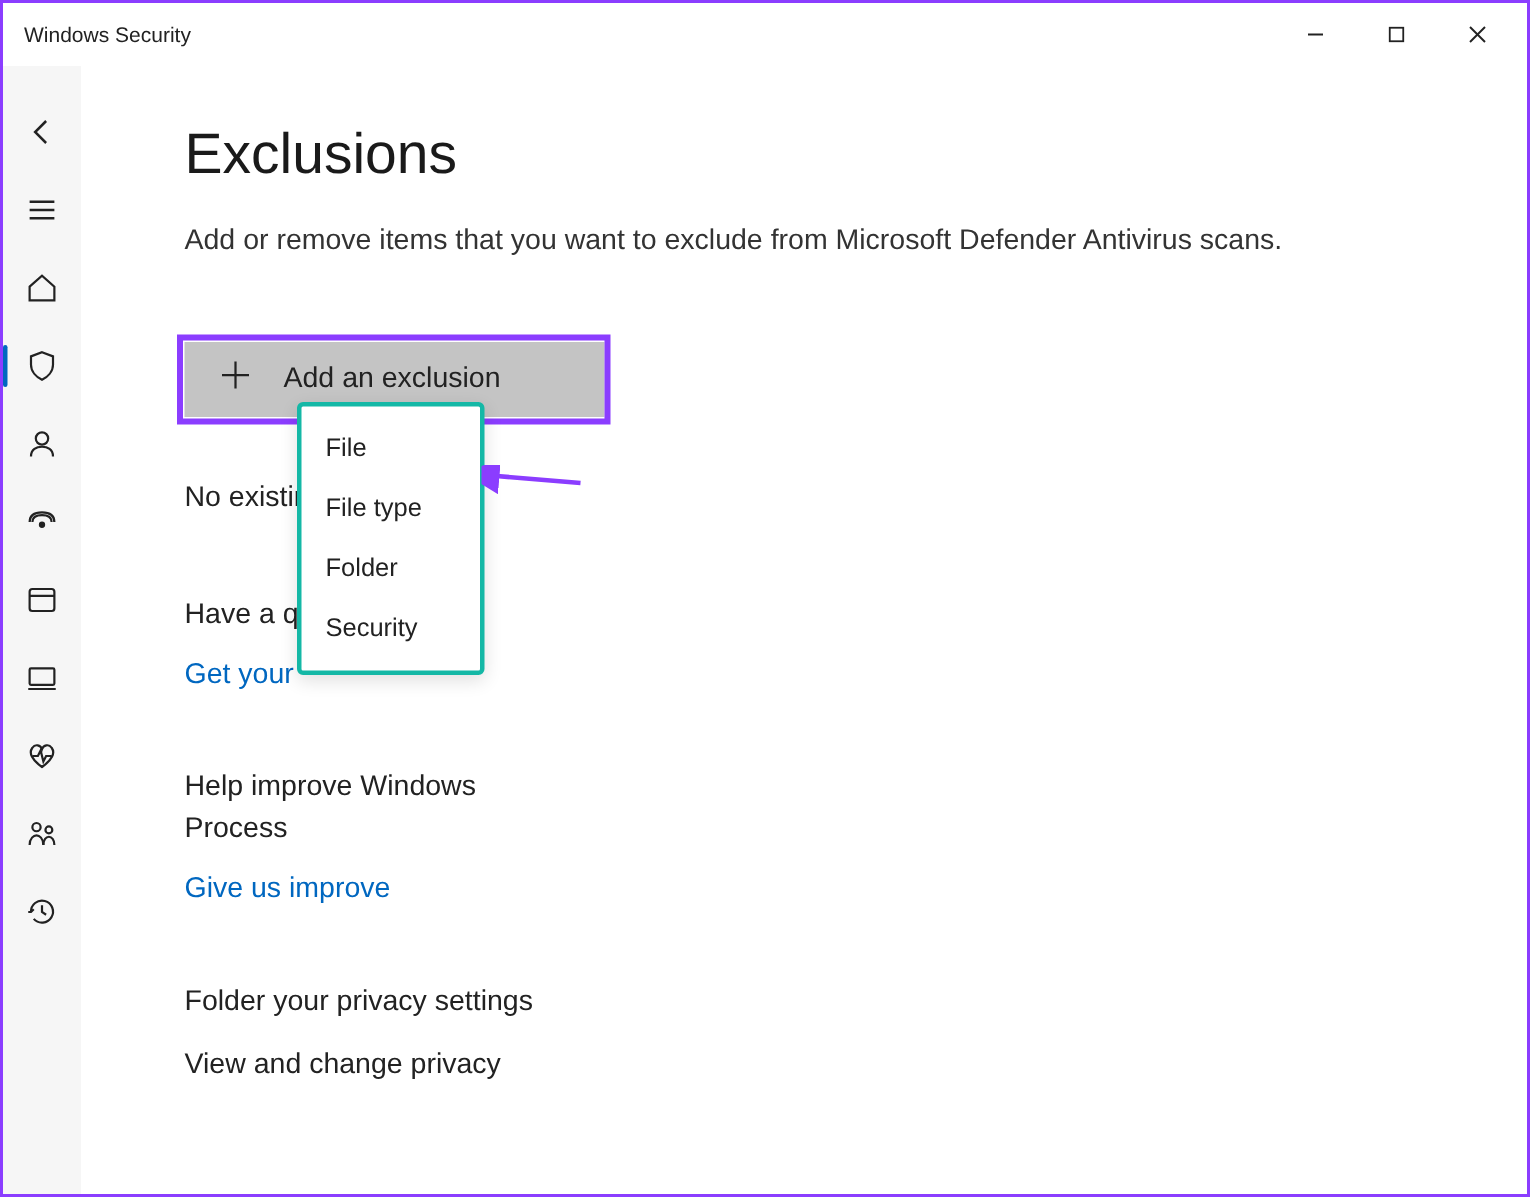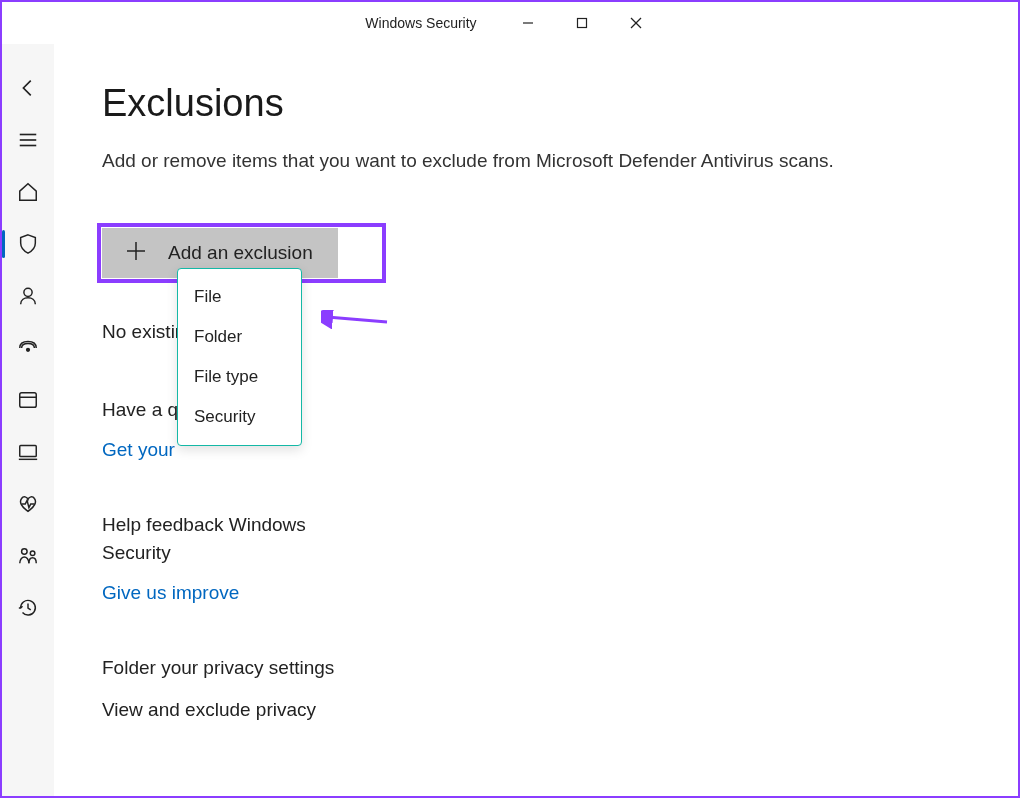--- a/index.html
+++ b/index.html
@@ -8,36 +8,37 @@
     width: 1020px; height: 798px;
     border: 2px solid #8b3dff;
     position: relative;
     background: #fff;
     overflow: hidden;
   }
   .titlebar {
     height: 42px;
     display: flex;
     align-items: center;
-    justify-content: center;
+    justify-content: space-between;
     padding: 0 6px 0 14px;
     gap: 24px;
   }
   .titlebar-title { font-size: 14px; color: #222; }
   .titlebar-buttons { display: flex; gap: 0; }
   .tb-btn {
     width: 54px; height: 42px;
     display: flex; align-items: center; justify-content: center;
     font-size: 14px; color: #222;
     cursor: pointer;
   }
   .content-area {
     position: absolute;
     top: 42px; left: 0; right: 0; bottom: 0;
     display: flex;
+    gap: 21px;
   }
   .sidebar {
     width: 52px;
     background: #f6f6f6;
     display: flex;
     flex-direction: column;
     align-items: center;
     padding-top: 18px;
     gap: 0;
   }
@@ -81,39 +82,39 @@
   }
   .highlight-box {
     position: absolute;
     top: -5px; left: -5px;
     width: 289px; height: 60px;
     border: 4px solid #8b3dff;
     pointer-events: none;
     z-index: 5;
   }
   .add-button {
-    width: 236px; height: 50px;
+    width: 280px; height: 50px;
     background: #c4c4c4;
     display: flex;
     align-items: center;
     gap: 22px;
     padding-left: 24px;
     font-size: 19px;
     color: #222;
     cursor: pointer;
   }
   .plus-icon {
     font-size: 24px; line-height: 1;
   }
   .dropdown {
     position: absolute;
     top: 40px; left: 75px;
     width: 125px;
     background: #fff;
-    border: 1px solid #14b8a6;
+    border: 3px solid #14b8a6;
     border-radius: 4px;
     box-shadow: 0 4px 12px rgba(0,0,0,0.12);
     padding: 8px 0;
     z-index: 10;
   }
   .dropdown-item {
     padding: 10px 16px;
     font-size: 17px;
     color: #222;
     cursor: pointer;
@@ -262,41 +263,41 @@
             <svg width="20" height="20" viewBox="0 0 20 20" stroke="#222" stroke-width="1.5">
                 <line x1="10" y1="1" x2="10" y2="19"></line>
                 <line x1="1" y1="10" x2="19" y2="10"></line>
               </svg>
           </span>
           <span>Add an exclusion</span>
         </div>
 
         <div class="dropdown">
           <div class="dropdown-item">File</div>
+          <div class="dropdown-item">File type</div>
           <div class="dropdown-item">Folder</div>
-          <div class="dropdown-item">File type</div>
           <div class="dropdown-item">Security</div>
         </div>
       </div>
 
       <p class="body-text" style="margin-top:10px;margin-bottom:50px;">No existing exclusions.</p>
 
       <div class="section">
         <p class="section-heading">Have a question?</p>
         <span class="link">Get your</span>
       </div>
 
       <div class="section">
-        <p class="section-heading">Help feedback Windows Security</p>
+        <p class="section-heading">Help improve Windows Process</p>
         <span class="link">Give us improve</span>
       </div>
 
       <div class="section" style="margin-bottom:8px;">
         <p class="section-heading" style="max-width:400px;">Folder your privacy settings</p>
-        <p class="cutoff">View and exclude privacy</p>
+        <p class="cutoff">View and change privacy</p>
       </div>
 
     </div>
   </div>
 
   <svg class="arrow-annotation" width="70" height="20" viewBox="0 0 70 20">
     <defs>
       <marker id="ah" markerWidth="8" markerHeight="8" refX="2" refY="4" orient="auto">
         <path d="M0,0 L8,4 L0,8 Z" fill="#8b3dff"></path>
       </marker>

